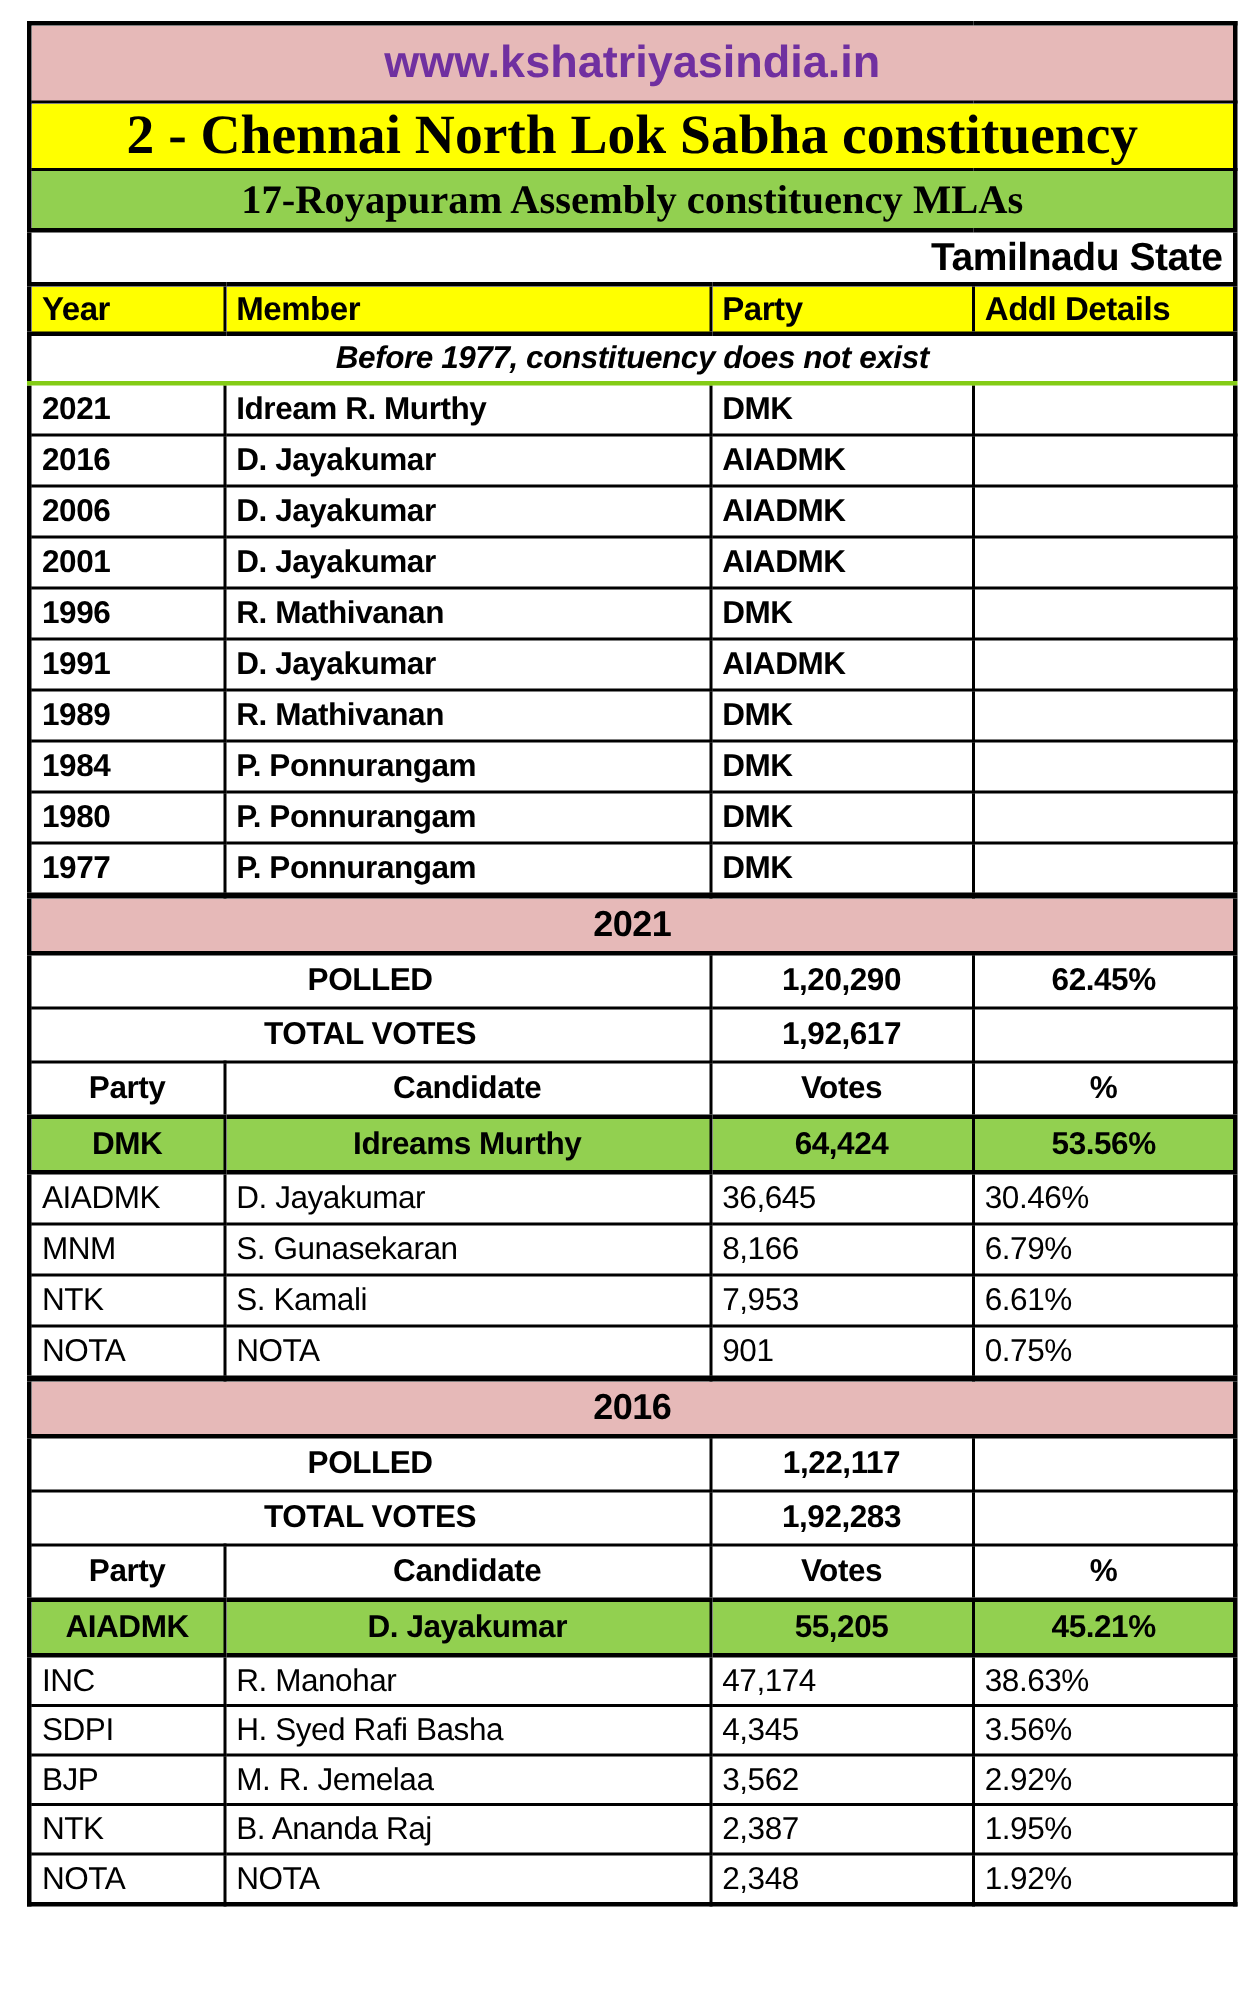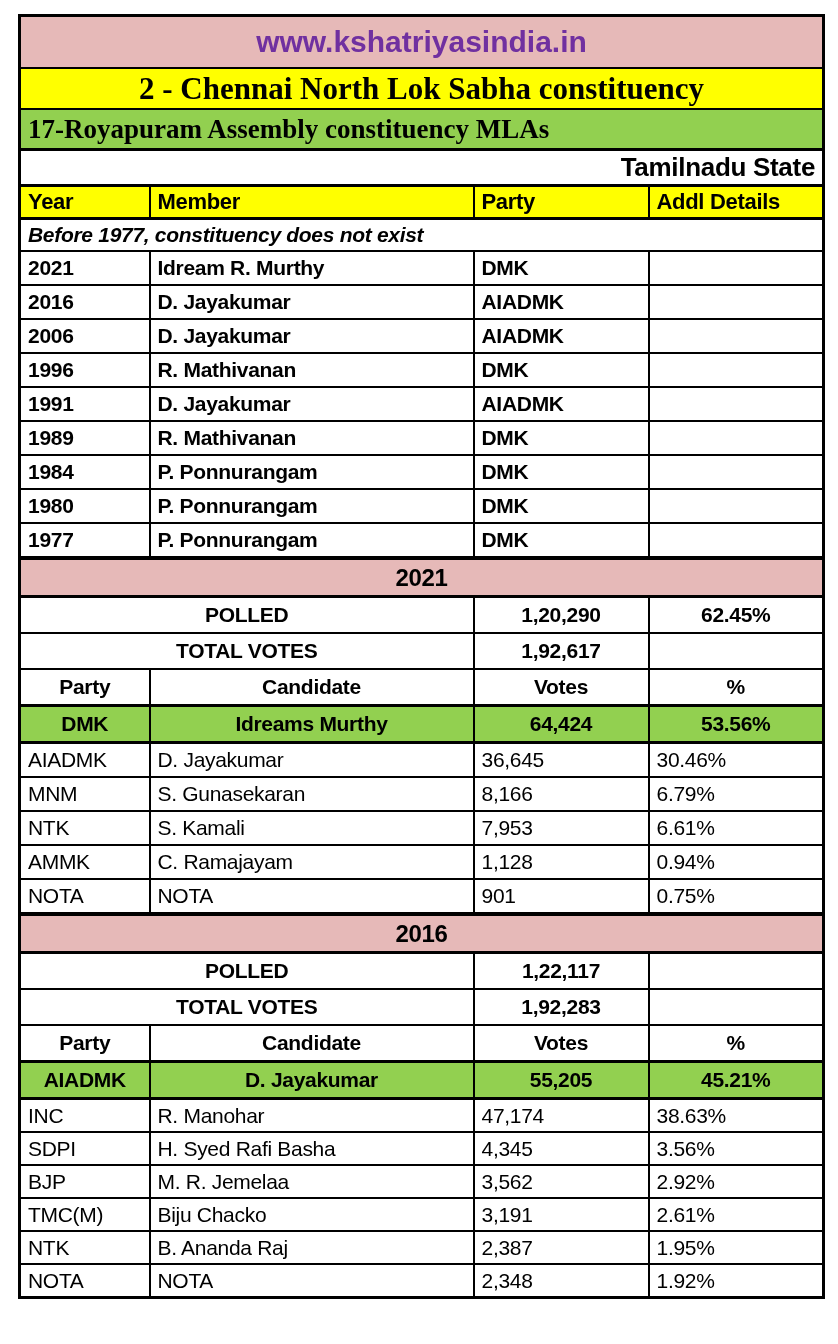--- a/index.html
+++ b/index.html
@@ -24,33 +24,33 @@
   .center { }
 
   
   tr.r-site td {
     height: 50px; background: var(--pink); color: var(--purple);
     text-align: center; font-size: 30px; letter-spacing: 0;
   }
   tr.r-title td {
     height: 39px; background: var(--yellow); text-align: center;
     font-family: "Liberation Serif", "DejaVu Serif", serif;
-    font-size: 31px; letter-spacing: 0;
+    font-size: 37px; letter-spacing: 0;
   }
   tr.r-subtitle td {
-    height: 38px; background: var(--green); text-align: left;
+    height: 38px; background: var(--green); text-align: center;
     font-family: "Liberation Serif", "DejaVu Serif", serif;
     font-size: 27px; letter-spacing: 0;
     border-bottom: 3px solid #000;
   }
   tr.r-state td { height: 33px; text-align: right; font-size: 26px; }
 
   
   tr.r-colhead td { height: 30px; background: var(--yellow); font-size: 22px; border-top: 3px solid #000; border-bottom: 3px solid #000; }
-  tr.r-note td { height: 30px; text-align: left; font-style: italic; border-bottom: 1px solid #84cc16; }
+  tr.r-note td { height: 30px; text-align: center; font-style: italic; border-bottom: 3px solid #84cc16; }
   tr.r-mla td { height: 32px; }
 
   
   tr.r-yearband td {
     height: 35px; background: var(--pink); text-align: center;
     font-size: 24px; border-top: 4px solid #000; border-bottom: 3px solid #000;
   }
   tr.r-agg td { height: 34px; text-align: center; }
   tr.r-phead td { height: 34px; text-align: center; border-bottom: 3px solid #000; }
   tr.r-winner td { height: 34px; background: var(--green); text-align: center; border-bottom: 3px solid #000; }
@@ -104,20 +104,26 @@
       <td>AIADMK</td>
       <td></td>
     </tr>
     <tr class="r-mla">
       <td class="center">2006</td>
       <td>D. Jayakumar</td>
       <td>AIADMK</td>
       <td></td>
     </tr>
     <tr class="r-mla">
+      <td class="center">2001</td>
+      <td>D. Jayakumar</td>
+      <td>AIADMK</td>
+      <td></td>
+    </tr>
+    <tr class="r-mla">
       <td class="center">1996</td>
       <td>R. Mathivanan</td>
       <td>DMK</td>
       <td></td>
     </tr>
     <tr class="r-mla">
       <td class="center">1991</td>
       <td>D. Jayakumar</td>
       <td>AIADMK</td>
       <td></td>
@@ -184,26 +190,20 @@
       <td class="center">8,166</td>
       <td class="center">6.79%</td>
     </tr>
     <tr class="r-res">
       <td>NTK</td>
       <td>S. Kamali</td>
       <td class="center">7,953</td>
       <td class="center">6.61%</td>
     </tr>
     <tr class="r-res">
-      <td>AMMK</td>
-      <td>C. Ramajayam</td>
-      <td class="center">1,128</td>
-      <td class="center">0.94%</td>
-    </tr>
-    <tr class="r-res">
       <td>NOTA</td>
       <td>NOTA</td>
       <td class="center">901</td>
       <td class="center">0.75%</td>
     </tr>
 
     <tr class="r-yearband">
           <td colspan="4">2016</td>
         </tr>
     <tr class="r-agg">
@@ -240,26 +240,20 @@
       <td class="center">4,345</td>
       <td class="center">3.56%</td>
     </tr>
     <tr class="r-res2">
       <td>BJP</td>
       <td>M. R. Jemelaa</td>
       <td class="center">3,562</td>
       <td class="center">2.92%</td>
     </tr>
     <tr class="r-res2">
-      <td>TMC(M)</td>
-      <td>Biju Chacko</td>
-      <td class="center">3,191</td>
-      <td class="center">2.61%</td>
-    </tr>
-    <tr class="r-res2">
       <td>NTK</td>
       <td>B. Ananda Raj</td>
       <td class="center">2,387</td>
       <td class="center">1.95%</td>
     </tr>
     <tr class="r-res2">
       <td>NOTA</td>
       <td>NOTA</td>
       <td class="center">2,348</td>
       <td class="center">1.92%</td>

